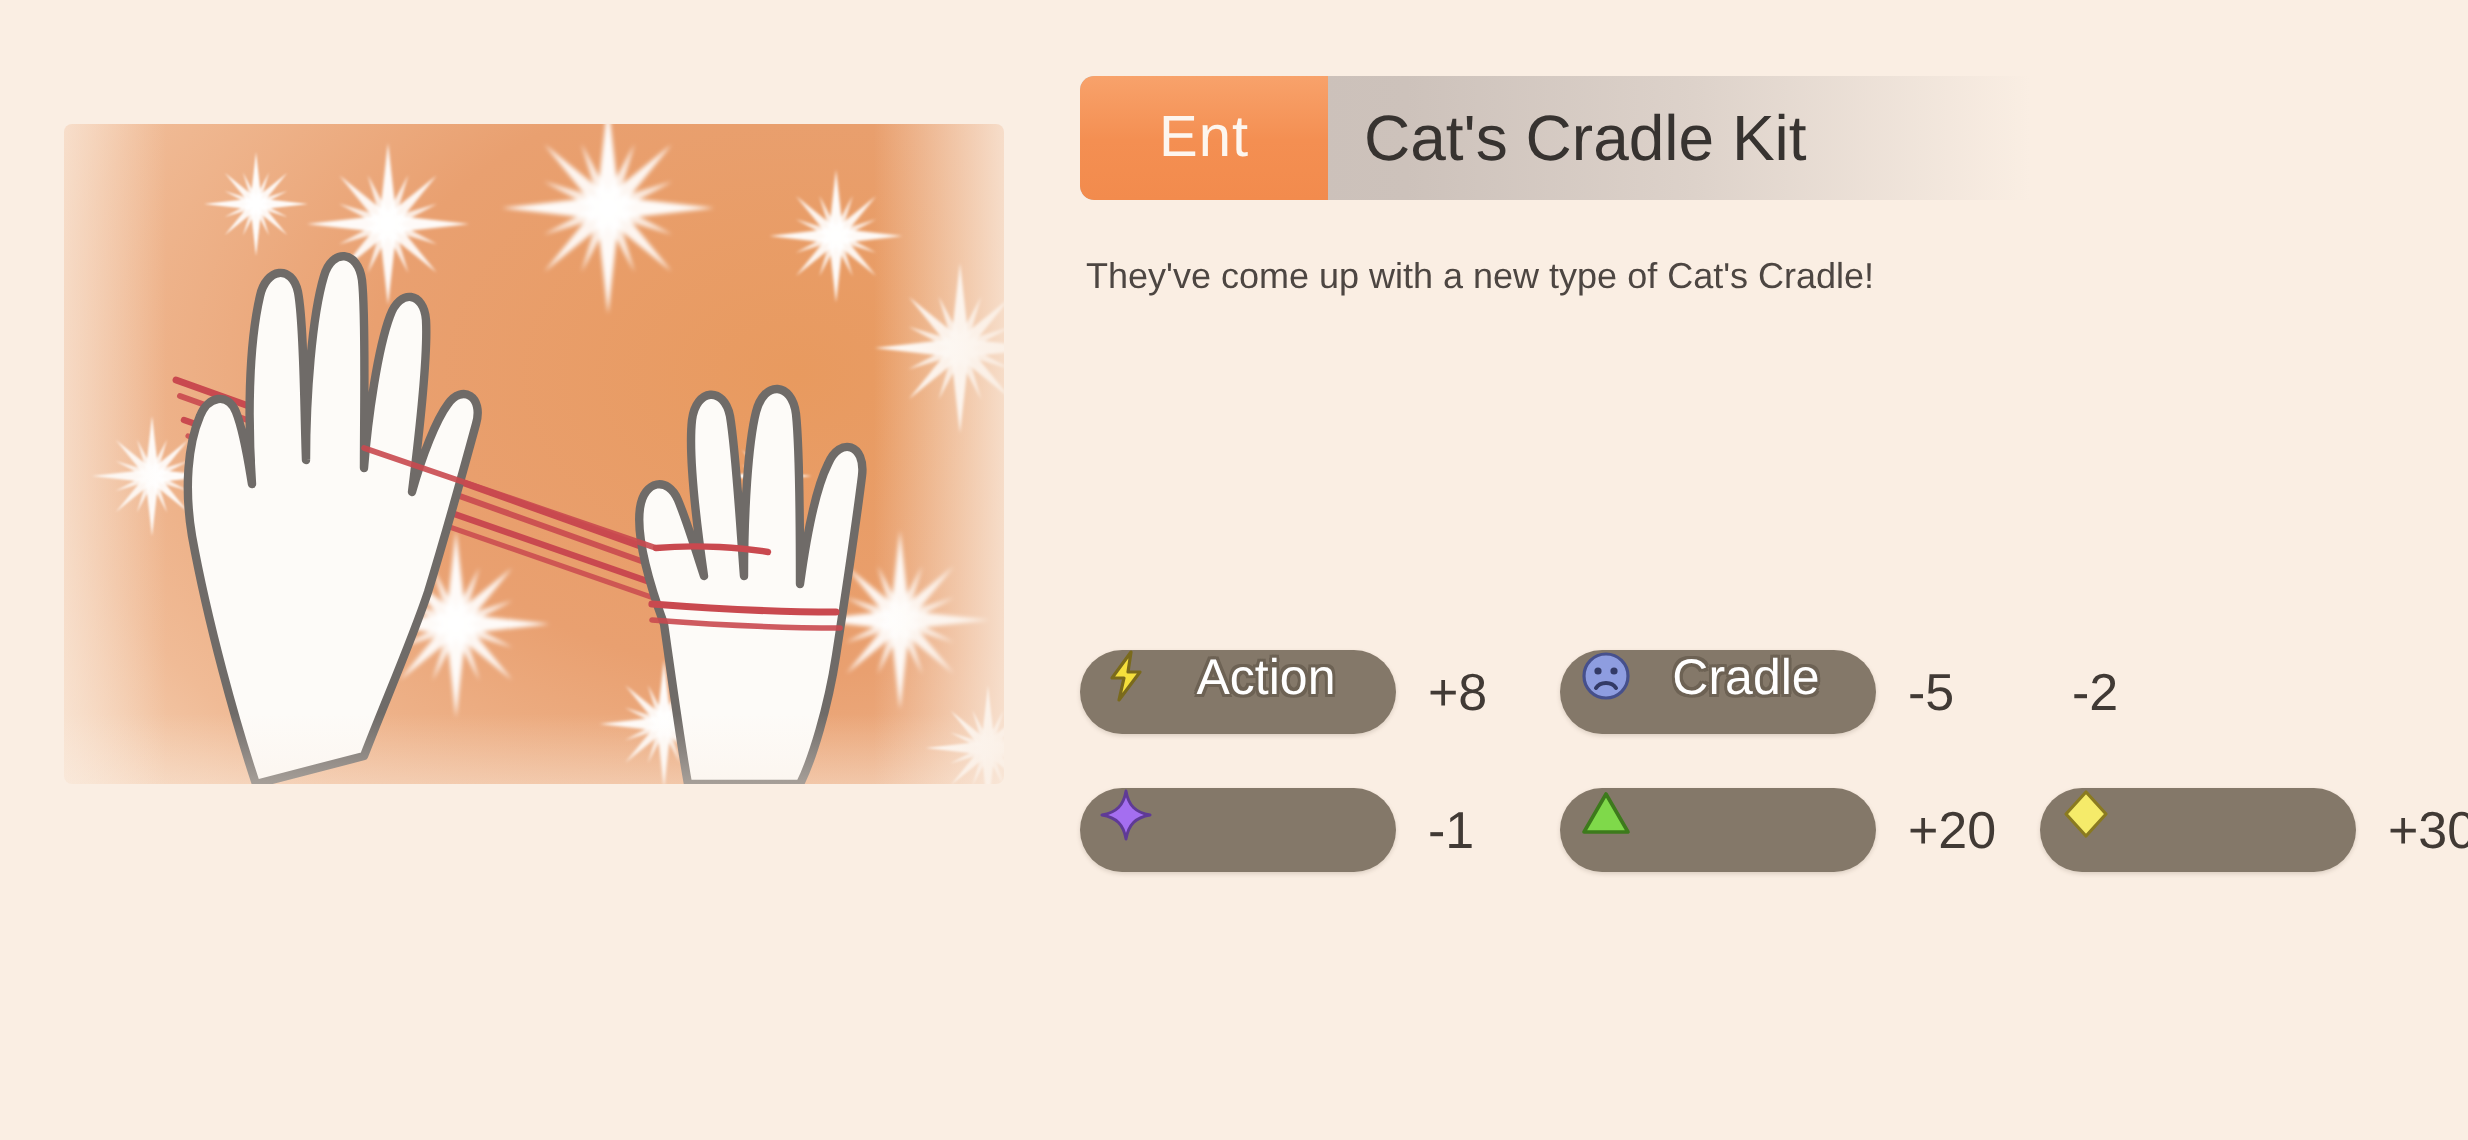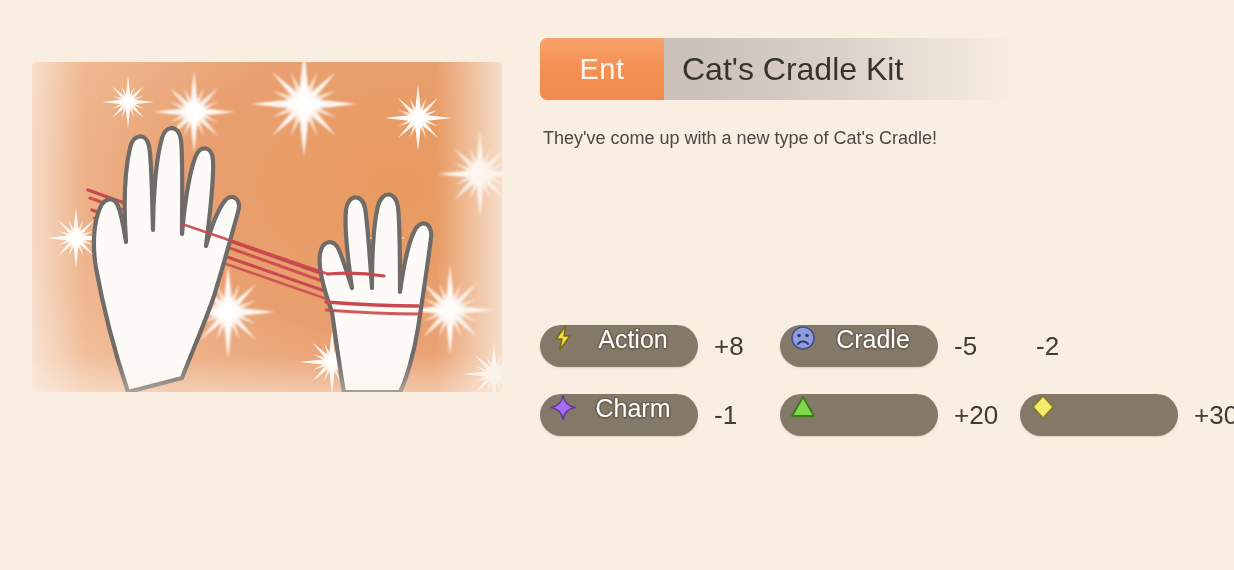--- a/index.html
+++ b/index.html
@@ -338,21 +338,20 @@
 
       <div class="stat-row">
 
         <div class="stat-cell">
           <div class="stat-pill">
             <span class="stat-icon">
               <svg width="27" height="27" viewBox="0 0 27 27">
                 <path d="M13.5 1 C14.8 8.6 18.4 12.2 26 13.5 C18.4 14.8 14.8 18.4 13.5 26 C12.2 18.4 8.6 14.8 1 13.5 C8.6 12.2 12.2 8.6 13.5 1 Z" fill="#a46ef0" stroke="#5f3a96" stroke-width="1.5" stroke-linejoin="round"></path>
               </svg>
             </span>
-            <span class="stat-label">Charm</span>
           </div>
           <span class="stat-value">-1</span>
         </div>
 
         <div class="stat-cell">
           <div class="stat-pill">
             <span class="stat-icon">
               <svg width="26" height="24" viewBox="0 0 26 24">
                 <path d="M13 2 L24 21 L2 21 Z" fill="#7fd94a" stroke="#3d7a1c" stroke-width="1.8" stroke-linejoin="round"></path>
               </svg>

